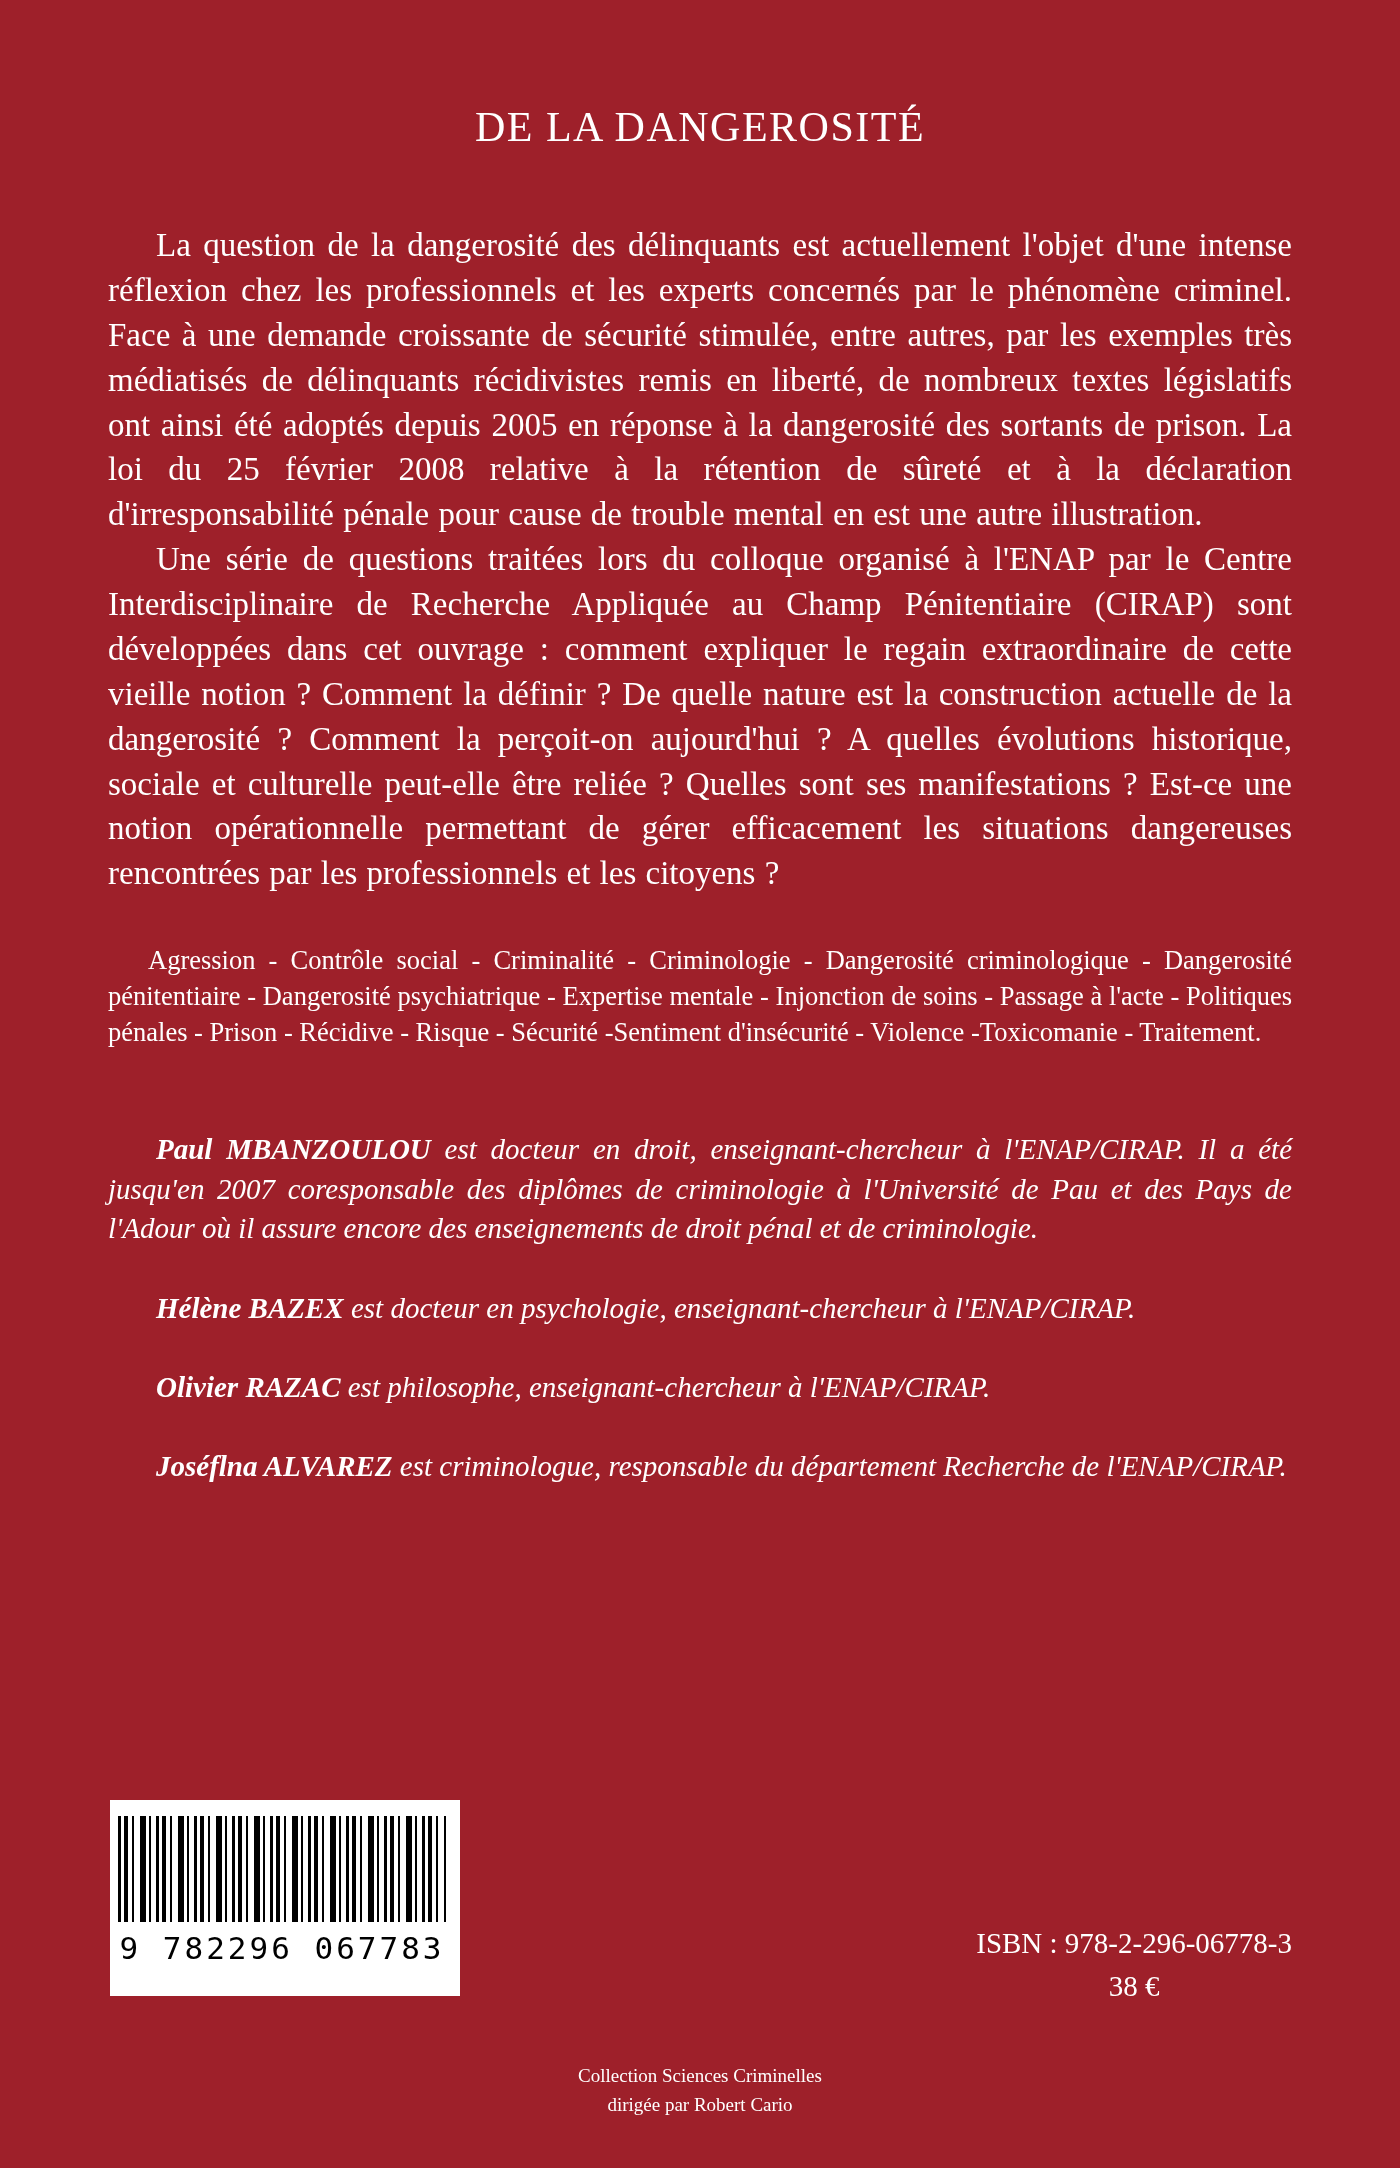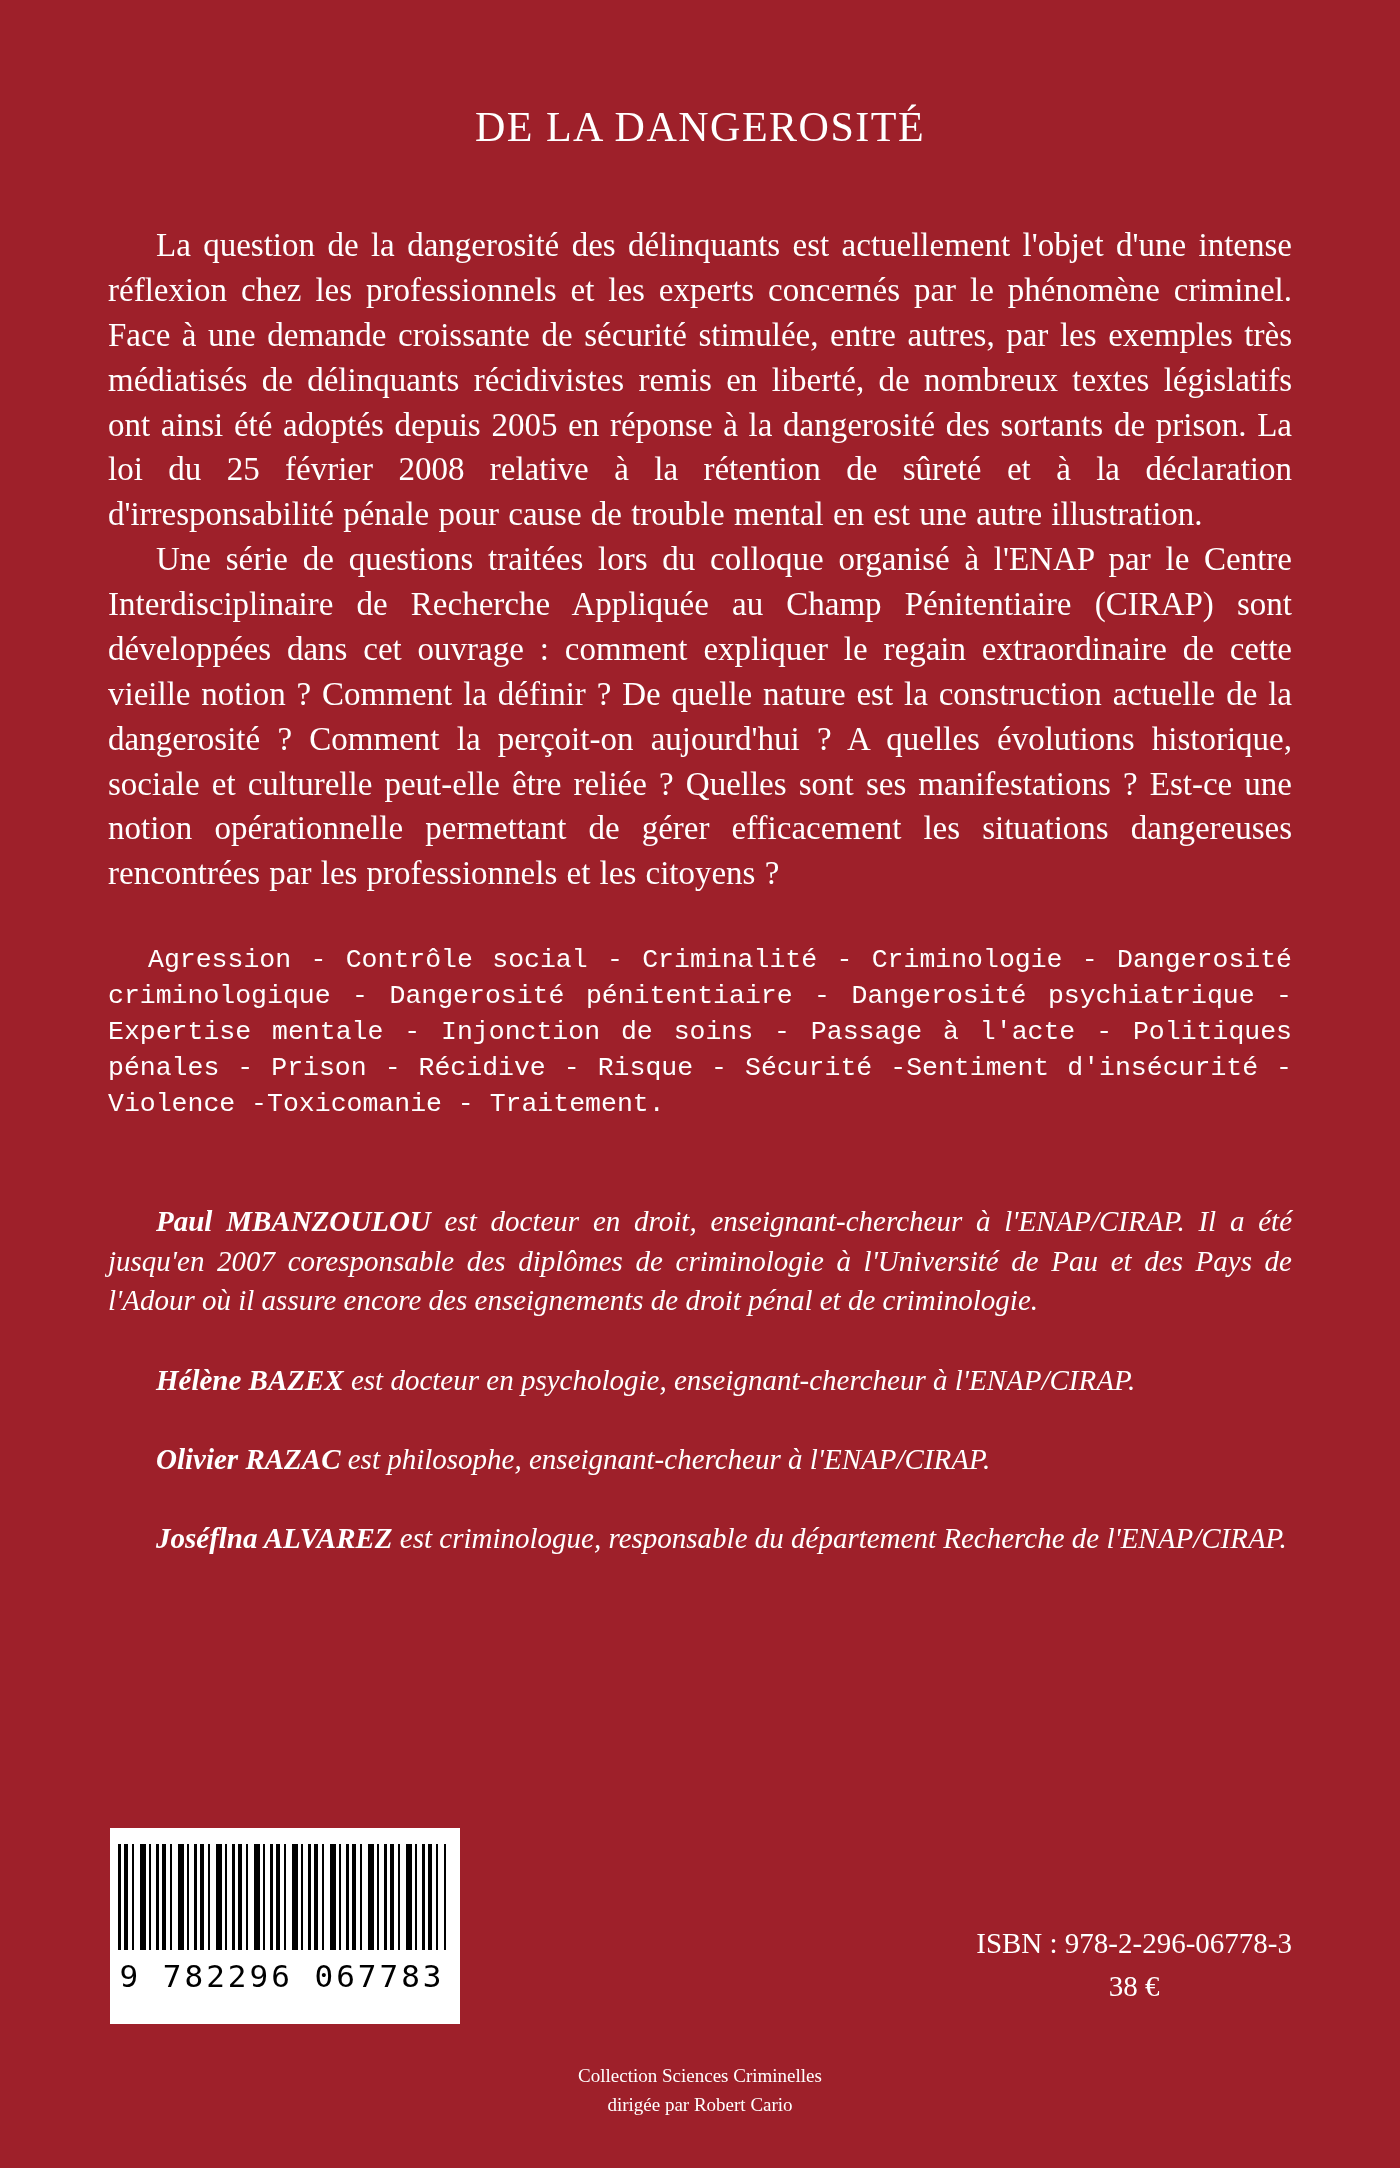--- a/index.html
+++ b/index.html
@@ -38,21 +38,20 @@
   }
   .para.first{
     margin-top:64px;
   }
   .keywords{
     margin:46px 0 0 0;
     font-size:26.5px;
     line-height:1.36;
     text-align:justify;
     text-indent:40px;
-    font-family:Liberation Mono, monospace;
   }
   .bios{
     margin-top:80px;
     font-style:italic;
   }
   .bio{
     margin:16px 0 40px 0;
     font-size:29px;
     line-height:1.36;
     text-align:justify;
@@ -64,21 +63,20 @@
   
   .barcode-box{
     position:absolute;
     left:110px;
     top:1800px;
     width:350px;
     height:196px;
     background:#ffffff;
     box-sizing:border-box;
     padding:16px 14px 10px 8px;
-    margin-top:28px;
   }
   .barcode-bars{
     height:106px;
     background:
       repeating-linear-gradient(90deg,
         #000 0 3px, transparent 3px 6px,
         #000 6px 10px, transparent 10px 14px,
         #000 14px 16px, transparent 16px 22px,
         #000 22px 28px, transparent 28px 31px,
         #000 31px 33px, transparent 33px 38px);

